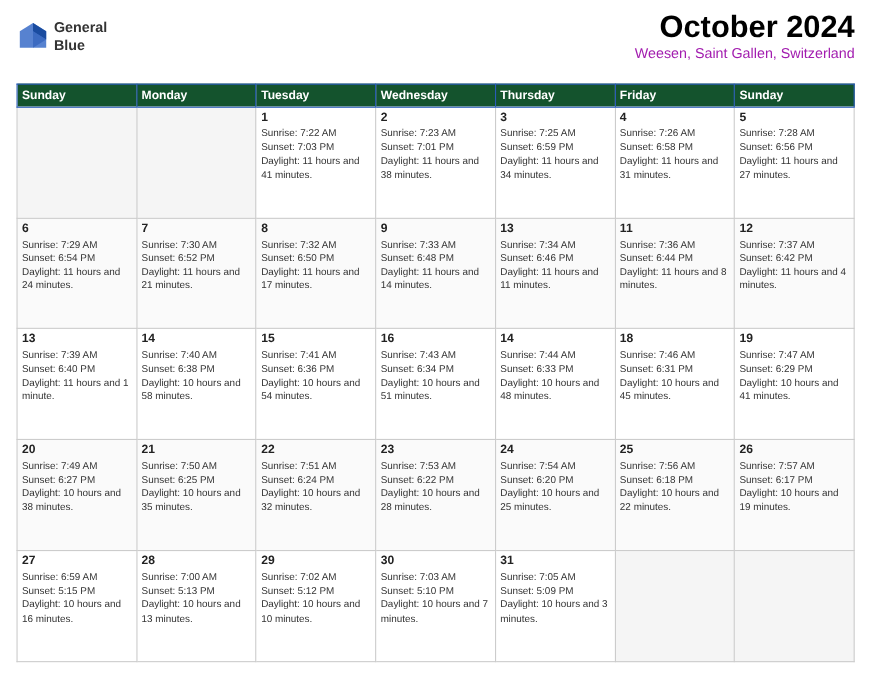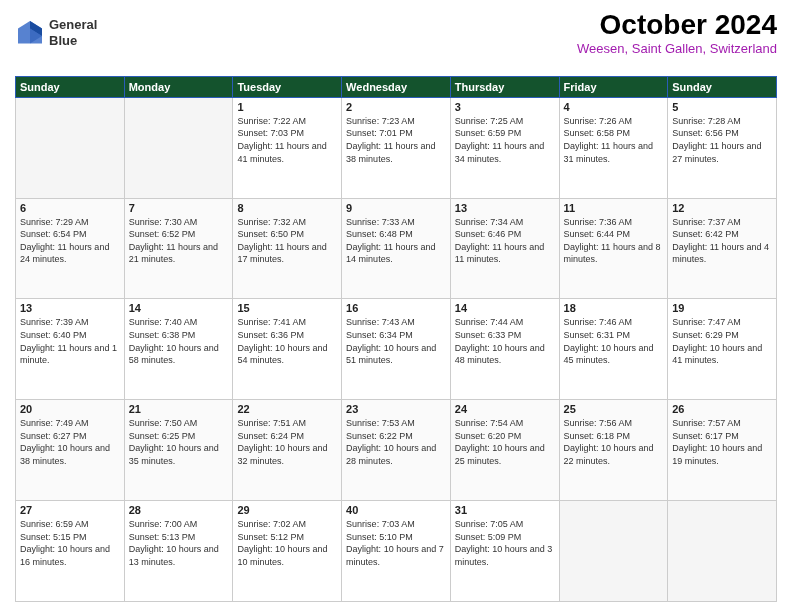--- a/index.html
+++ b/index.html
@@ -250,21 +250,21 @@
           </td>
           <td>
             <span class="day-number">28</span>
             <div class="day-detail">Sunrise: 7:00 AM<br>Sunset: 5:13 PM<br>Daylight: 10 hours and 13 minutes.</div>
           </td>
           <td>
             <span class="day-number">29</span>
             <div class="day-detail">Sunrise: 7:02 AM<br>Sunset: 5:12 PM<br>Daylight: 10 hours and 10 minutes.</div>
           </td>
           <td>
-            <span class="day-number">40</span>
+            <span class="day-number">30</span>
             <div class="day-detail">Sunrise: 7:03 AM<br>Sunset: 5:10 PM<br>Daylight: 10 hours and 7 minutes.</div>
           </td>
           <td>
             <span class="day-number">31</span>
             <div class="day-detail">Sunrise: 7:05 AM<br>Sunset: 5:09 PM<br>Daylight: 10 hours and 3 minutes.</div>
           </td>
           <td class="empty"></td>
           <td class="empty"></td>
         </tr>
       </tbody>

